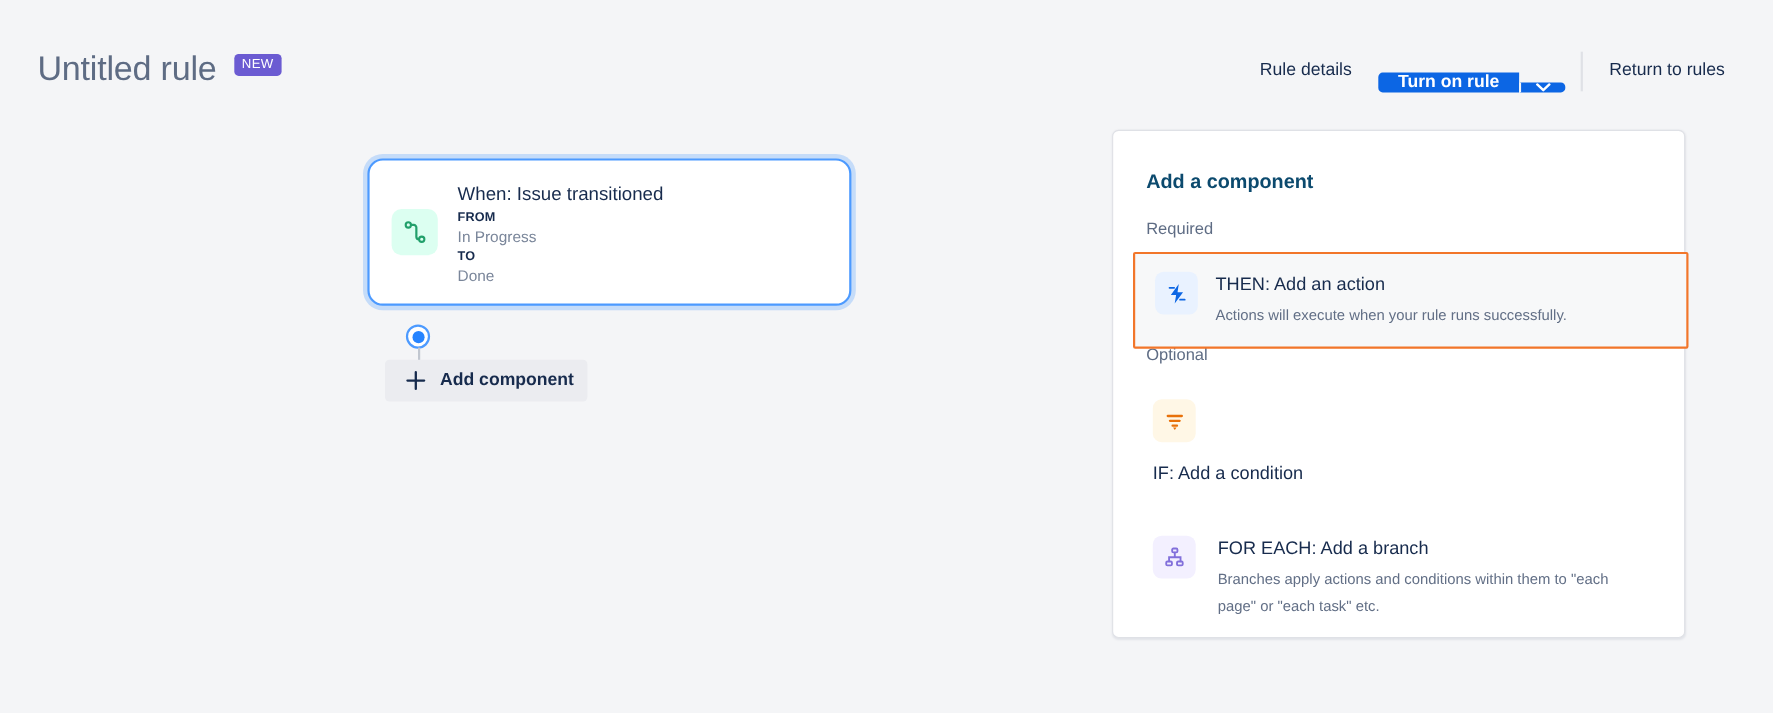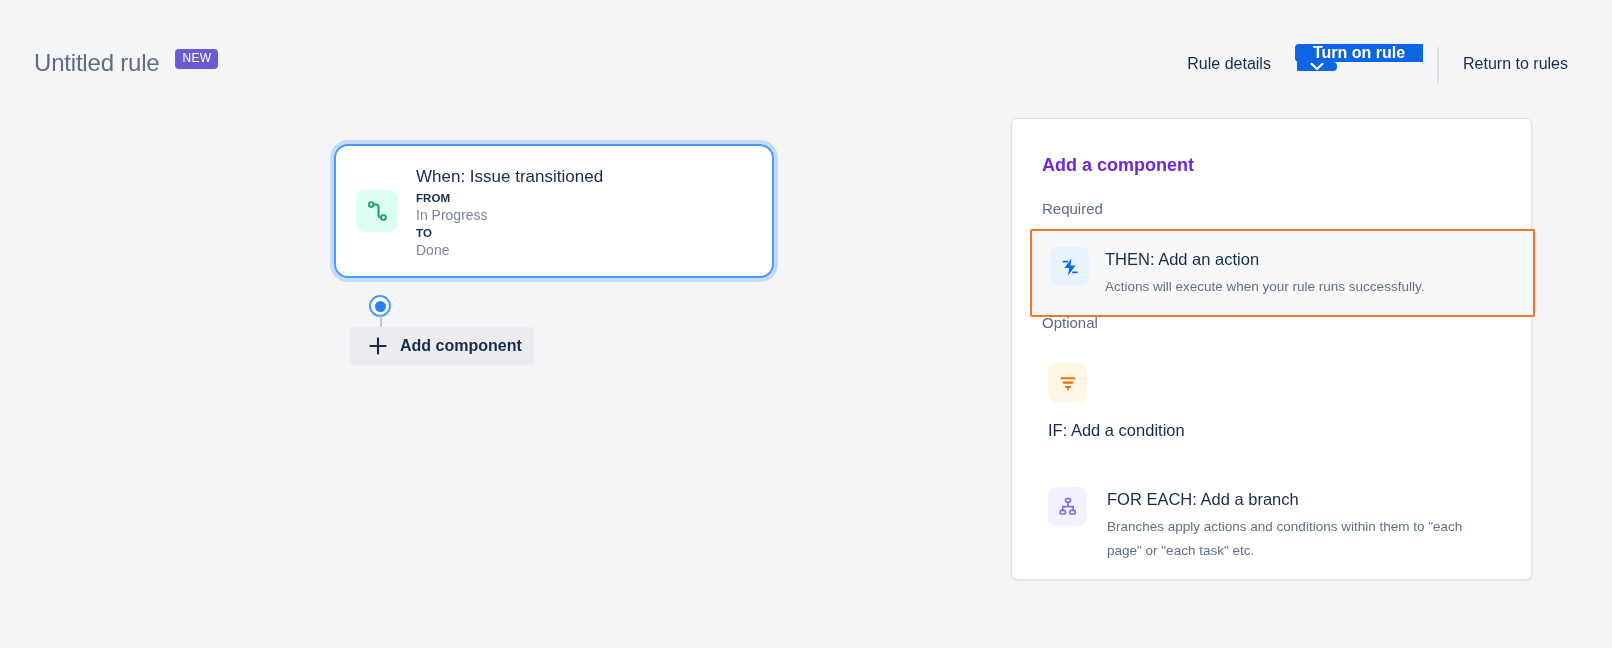--- a/index.html
+++ b/index.html
@@ -25,21 +25,21 @@
   .title-wrap {
     position: absolute;
     left: 34px;
     top: 44px;
     display: flex;
     align-items: center;
     gap: 16px;
   }
 
   .page-title {
-    font-size: 24px;
+    font-size: 31px;
     font-weight: 400;
     color: #5E6C84;
     letter-spacing: -0.2px;
     line-height: 38px;
   }
 
   .new-badge {
     display: inline-flex;
     align-items: center;
     justify-content: center;
@@ -69,25 +69,24 @@
     color: #172B4D;
     font-weight: 400;
     padding: 0 14px;
     line-height: 40px;
     cursor: pointer;
     white-space: nowrap;
   }
 
   .split-btn {
     display: flex;
-    align-items: flex-start;
+    align-items: flex-end;
     margin-left: 10px;
     margin-right: 14px;
     height: 40px;
-    flex-direction: column;
   }
 
   .primary-btn {
     background: #0C66E4;
     color: #FFFFFF;
     font-size: 16px;
     font-weight: 700;
     border: none;
     border-radius: 4px 0 0 4px;
     padding: 0 18px;
@@ -235,21 +234,21 @@
     border-radius: 6px;
     box-shadow: 0 1px 2px rgba(9,30,66,0.08);
   }
 
   .panel-title {
     position: absolute;
     left: 30px;
     top: 34px;
     font-size: 18px;
     font-weight: 700;
-    color: #6d28d9;
+    color: #0c4a6e;
     line-height: 24px;
   }
 
   .group-label {
     font-size: 15px;
     color: #5E6C84;
     line-height: 20px;
   }
 
   .group-label.required { position: absolute; left: 30px; top: 80px; }

